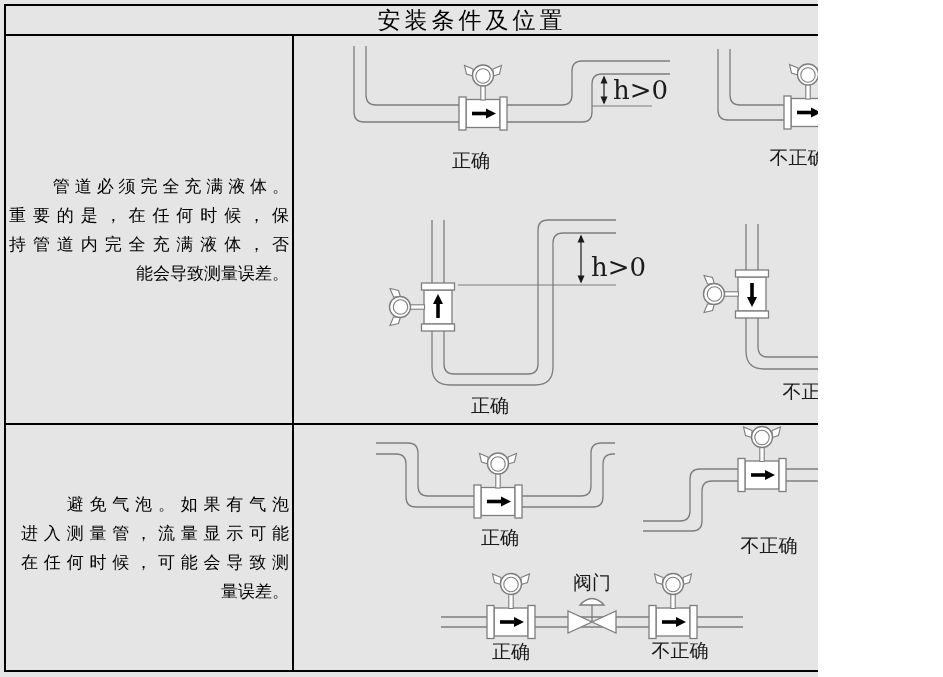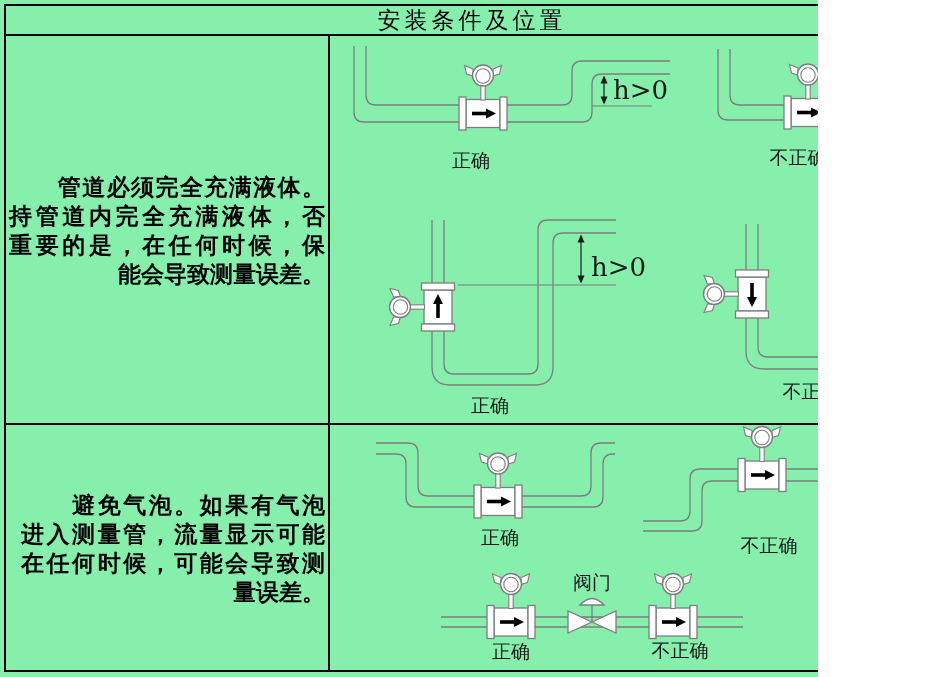--- a/index.html
+++ b/index.html
@@ -1,27 +1,27 @@
 <!DOCTYPE html>
 <html><head>
 <meta charset="utf-8">
 <style>
   html,body{margin:0;padding:0;background:#ffffff;}
-  .page{position:relative;width:818px;height:677px;background:#86efac;overflow:hidden;
+  .page{position:relative;width:818px;height:677px;background:#e5e5e5;overflow:hidden;
         font-family:"DejaVu Serif","Liberation Serif",serif;color:#000;}
   .tbl{position:absolute;left:4px;top:4px;width:932px;height:664px;border:2px solid #000;
        box-sizing:content-box;}
   .title-row{height:28px;line-height:28px;text-align:center;font-size:23px;letter-spacing:4px;
              border-bottom:2px solid #000;}
   .row{display:flex;}
   .row1{height:387px;border-bottom:2px solid #000;}
   .row2{height:245px;padding-left:12px;}
   .cell-left{width:316px;padding:0 3px;border-right:2px solid #000;display:flex;align-items:center;}
-  .cell-right{flex:1;position:relative;}
-  .para{width:100%;font-size:23px;line-height:29px;font-weight:bold;}
+  .cell-right{flex:1;position:relative;margin-left:36px;}
+  .para{width:100%;font-size:17px;line-height:29px;}
   .jl{text-align:justify;text-align-last:justify;}
   .ll{text-align:right;}
   svg{display:block;}
   svg text{font-family:"DejaVu Serif","Liberation Serif",serif;fill:#1a1a1a;}
   .lab{font-size:19px;}
   .dim-label{font-size:26px;}
   .pipe{fill:none;stroke:#7d7d7d;stroke-width:1.3;}
   .refline{stroke:#7d7d7d;stroke-width:1.2;}
   .dim{stroke:#1a1a1a;stroke-width:1.2;}
   .dimhead{fill:#1a1a1a;}
@@ -33,22 +33,22 @@
   <div class="tbl">
 
     <div class="title-row">
       <span>安装条件及位置</span>
     </div>
 
     <div class="row row1">
       <div class="cell-left">
         <div class="para">
           <div class="jl">　　管道必须完全充满液体。</div>
+          <div class="jl">重要的是，在任何时候，保</div>
           <div class="jl">持管道内完全充满液体，否</div>
-          <div class="jl">重要的是，在任何时候，保</div>
           <div class="ll">能会导致测量误差。</div>
         </div>
       </div>
       <div class="cell-right">
         <svg width="608" height="387" viewBox="0 0 608 387">
           <defs>
             <g id="meter">
               <rect x="-17" y="-14" width="34" height="28" fill="#fff" stroke="#7d7d7d" stroke-width="1.3"></rect>
               <rect x="-2.2" y="-28" width="4.4" height="14.5" fill="#fff" stroke="#7d7d7d" stroke-width="1.1"></rect>
               <path d="M -10,-44.5 L -18.5,-48 L -16.5,-39.5 L -10,-37.5 Z" fill="#fff" stroke="#7d7d7d" stroke-width="1.1"></path>

